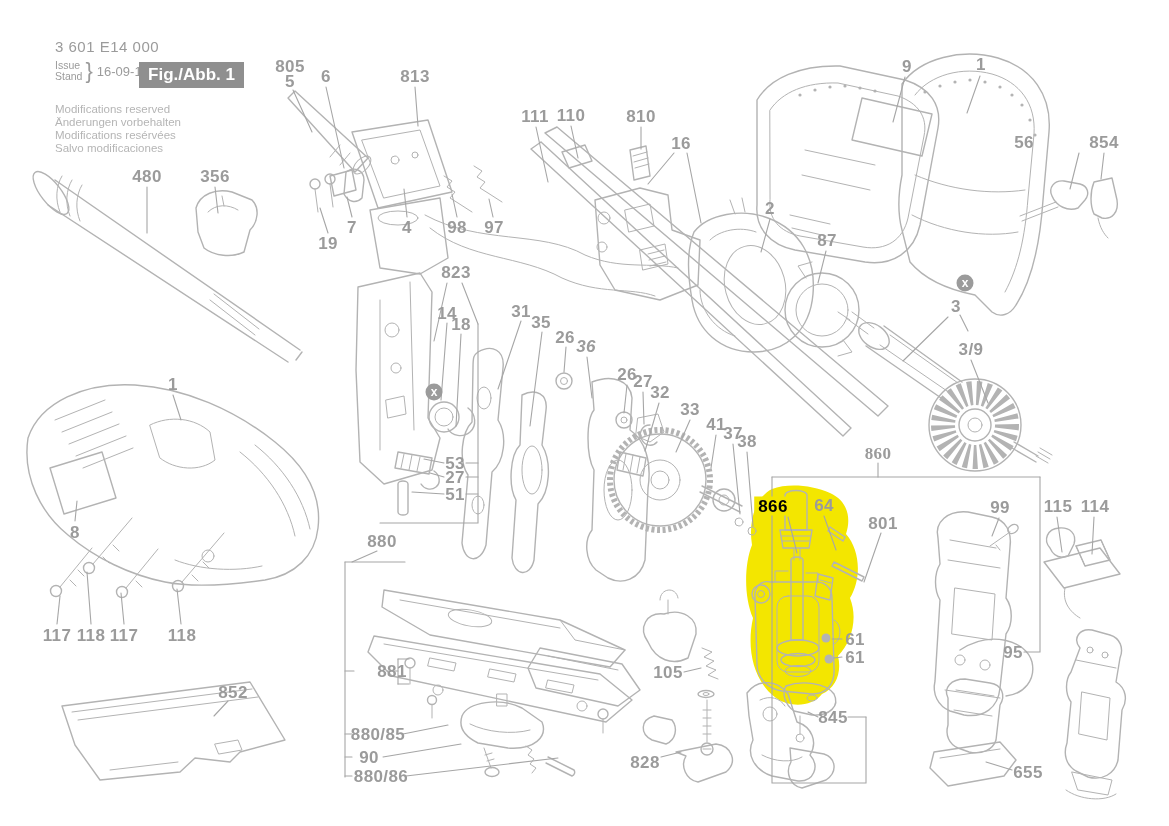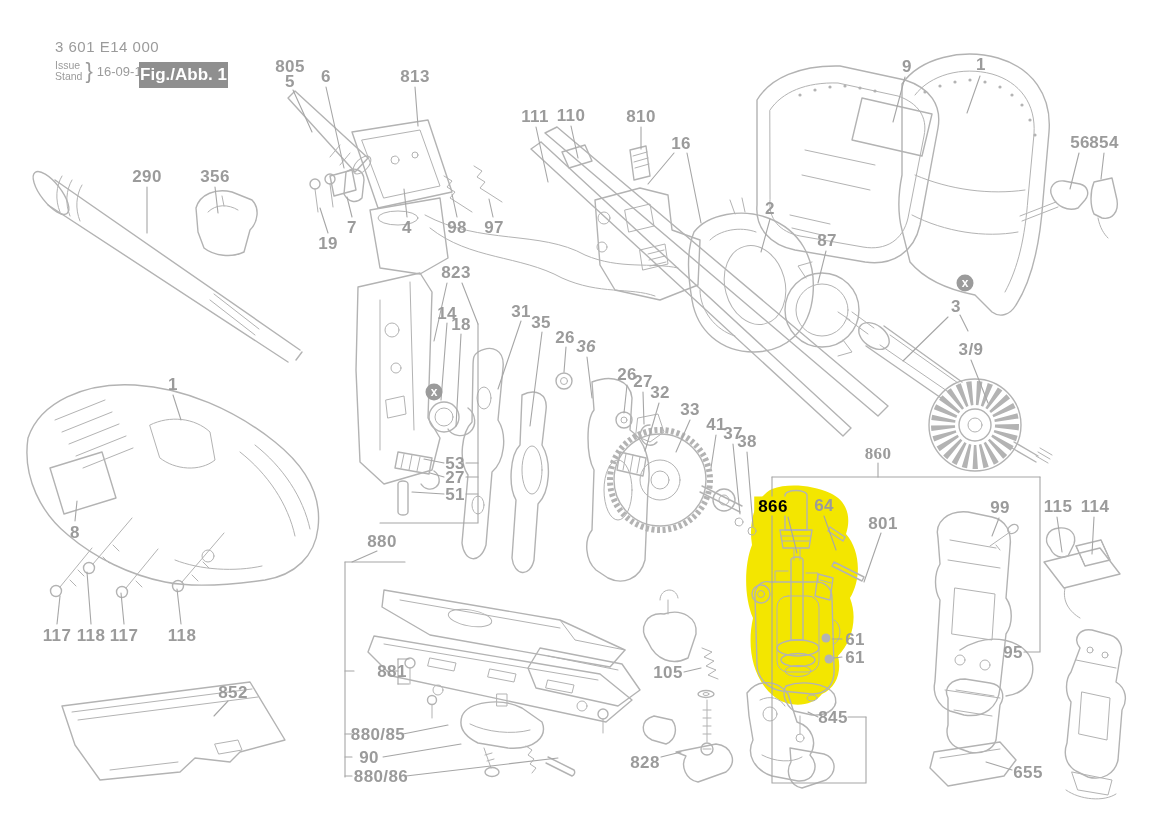--- a/index.html
+++ b/index.html
@@ -16,21 +16,21 @@
           color:#9b9b9b;letter-spacing:.4px;white-space:nowrap;line-height:1;}
   .plabel.hl{background:#f3e600;color:#000;padding:1px 4px;}
   .plabel.badge{width:17px;height:17px;border-radius:50%;background:#9b9b9b;color:#fff;
                 font-size:12px;line-height:17px;text-align:center;letter-spacing:0;}
   .hdr{position:absolute;left:55px;top:38px;color:#9b9b9b;}
   .hdr .pn{font-size:15px;letter-spacing:.5px;margin-bottom:3px;}
   .issue-row{display:flex;align-items:center;gap:2px;height:26px;}
   .issue-col{font-size:10.5px;line-height:11px;}
   .brace{font-size:22px;font-weight:normal;margin:0 2px 0 1px;}
   .idate{font-size:13px;}
-  .figbox{position:absolute;left:139px;top:62px;width:89px;height:26px;background:#8f8f8f;
+  .figbox{position:absolute;left:139px;top:62px;width:105px;height:26px;background:#8f8f8f;
           color:#fff;font-weight:bold;font-size:17px;text-align:center;line-height:26px;}
   .notes{position:absolute;left:55px;top:103px;font-size:11.5px;line-height:13px;color:#b5b5b5;}
 </style>
 </head>
 <body>
 
 <div class="stage">
 
   <svg width="1169" height="826" viewBox="0 0 1169 826">
 
@@ -434,23 +434,23 @@
       <div class="plabel" style="left: 290px; top: 66px;">805</div>
       <div class="plabel" style="left: 290px; top: 81px;">5</div>
       <div class="plabel" style="left: 326px; top: 76px;">6</div>
       <div class="plabel" style="left: 415px; top: 76px;">813</div>
       <div class="plabel" style="left: 535px; top: 116px; text-align: center;">111</div>
       <div class="plabel" style="left: 571px; top: 115px;">110</div>
       <div class="plabel" style="left: 641px; top: 116px;">810</div>
       <div class="plabel" style="left: 681px; top: 143px;">16</div>
       <div class="plabel" style="left: 907px; top: 66px;">9</div>
       <div class="plabel" style="left: 981px; top: 64px;">1</div>
-      <div class="plabel" style="left: 1080px; top: 142px;">56</div>
+      <div class="plabel" style="left: 1024px; top: 142px;">56</div>
       <div class="plabel" style="left: 1104px; top: 142px;">854</div>
-      <div class="plabel" style="left: 147px; top: 176px;">290</div>
+      <div class="plabel" style="left: 147px; top: 176px;">480</div>
       <div class="plabel" style="left: 215px; top: 176px;">356</div>
       <div class="plabel" style="left: 328px; top: 243px;">19</div>
       <div class="plabel" style="left: 352px; top: 227px;">7</div>
       <div class="plabel" style="left: 407px; top: 227px;">4</div>
       <div class="plabel" style="left: 457px; top: 227px;">98</div>
       <div class="plabel" style="left: 494px; top: 227px;">97</div>
       <div class="plabel" style="left: 770px; top: 208px;">2</div>
       <div class="plabel" style="left: 827px; top: 240px;">87</div>
       <div class="plabel" style="left: 456px; top: 272px;">823</div>
       <div class="plabel" style="left: 447px; top: 313px;">14</div>
@@ -506,14 +506,20 @@
     <div class="issue-row">
       <div class="issue-col">
         <div>Issue</div>
         <div>Stand</div>
       </div>
       <div class="brace">}</div>
       <div class="idate">16-09-15</div>
     </div>
   </div>
   <div class="figbox">Fig./Abb. 1</div>
+  <div class="notes">
+    <div>Modifications reserved</div>
+    <div>Änderungen vorbehalten</div>
+    <div>Modifications resérvées</div>
+    <div>Salvo modificaciones</div>
+  </div>
 
 </div>
 
 </body></html>

